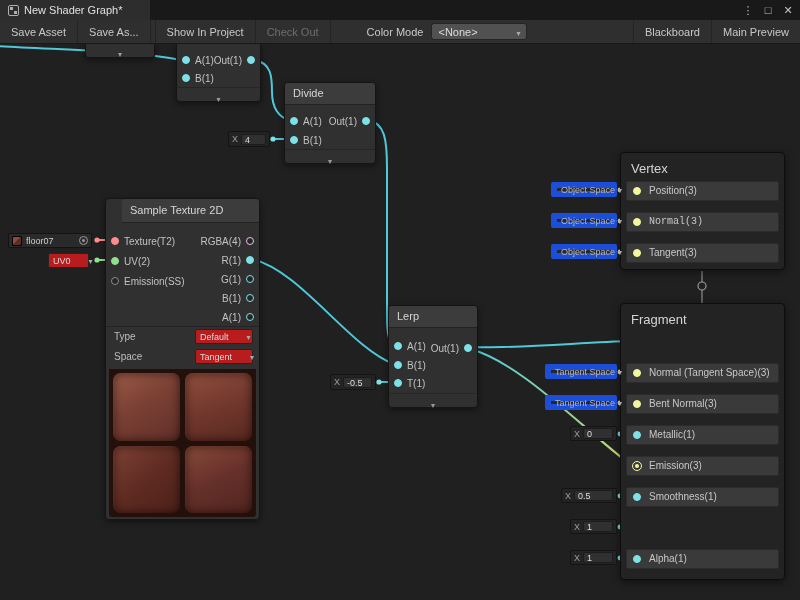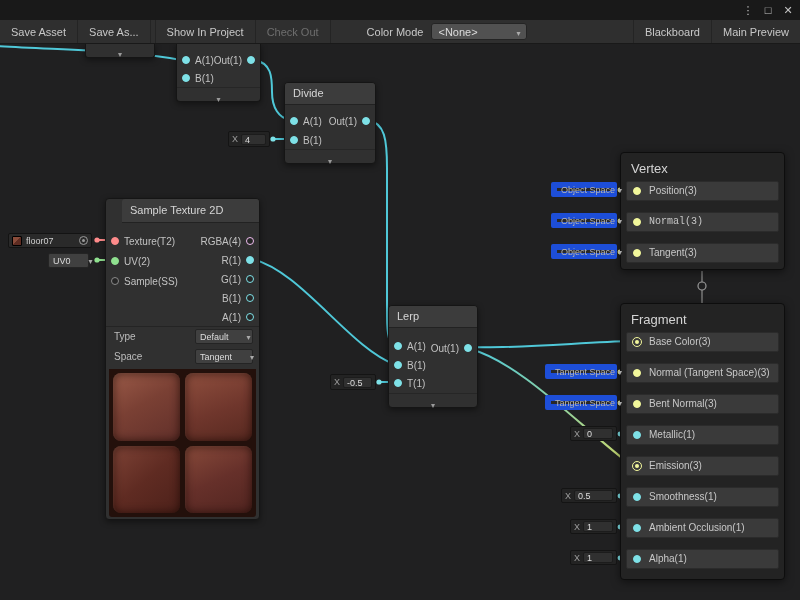--- a/index.html
+++ b/index.html
@@ -51,21 +51,21 @@
   .v3  { --c:var(--port-vec3); }
   .v4  { --c:var(--port-vec4); }
   .tex { --c:var(--port-texture); }
   .ss  { --c:var(--port-sampler); }
   .ptarget { width:10px; height:10px; border-radius:50%; border:1px solid var(--c); position:relative; background:transparent; flex:0 0 auto; }
   .ptarget::after { content:""; position:absolute; left:2px; top:2px; right:2px; bottom:2px; border-radius:50%; background:var(--c); }
   .chevbar { position:absolute; left:0; right:0; bottom:0; height:14px; border-top:1px solid #262626; text-align:center; }
   .chevbar::after { content:"▾"; font-size:8px; color:#9a9a9a; line-height:13px; }
   .nsep { position:absolute; left:0; right:0; height:1px; background:#242424; }
   .nlabel { position:absolute; font-size:10px; color:#bdbdbd; }
-  .mini-dd { position:absolute; background:#404040; border:1px solid #242424; border-radius:2px; font-size:9px; color:#dcdcdc; display:flex; align-items:center; padding:0 4px; gap:18px; z-index:2; }
+  .mini-dd { position:absolute; background:#b91c1c; border:1px solid #242424; border-radius:2px; font-size:9px; color:#dcdcdc; display:flex; align-items:center; padding:0 4px; gap:18px; z-index:2; }
   .mini-dd .caret { margin-left:auto; }
 
   
   .floatfield { position:absolute; display:flex; align-items:center; gap:3px; background:#232323; border:1px solid #141414; border-radius:2px; font-size:9px; color:#9f9f9f; padding:0 3px; z-index:2; }
   .floatfield .val { background:#303030; border:1px solid #1c1c1c; border-radius:2px; padding:0 3px; color:#dddddd; flex:1; height:11px; line-height:10px; overflow:hidden; }
 
   
   .badge { position:absolute; background:#282828; border:6px solid #1d4ed8; border-radius:2px; font-size:9px; color:#b5b5b5; display:flex; align-items:center; padding:0 4px; gap:3px; z-index:2; white-space:nowrap; }
   .badge .caret { margin-left:auto; }
 
@@ -138,20 +138,24 @@
     <circle cx="620" cy="434" r="2.4" fill="var(--port-float)"></circle>
     <circle cx="620" cy="496" r="2.4" fill="var(--port-float)"></circle>
     <circle cx="620" cy="527" r="2.4" fill="var(--port-float)"></circle>
     <circle cx="620" cy="558" r="2.4" fill="var(--port-float)"></circle>
 
     <line x1="702" y1="271" x2="702" y2="303" stroke="#777" stroke-width="1.5"></line>
     <circle cx="702" cy="286" r="4" fill="#202021" stroke="#999" stroke-width="1.2"></circle>
   </svg>
 
   <div id="titlebar">
+    <div id="titletab">
+      <span class="sg-icon"></span>
+      <span id="titletext">New Shader Graph*</span>
+    </div>
     <div id="wincontrols">
       <span class="winbtn">⋮</span>
       <span class="winbtn">□</span>
       <span class="winbtn">✕</span>
     </div>
   </div>
 
   <div id="toolbar">
     <div class="tbtn">Save Asset</div>
     <div class="tbtn">Save As...</div>
@@ -215,21 +219,21 @@
     <div class="prow" style="left:5px; top:34px;">
       <span class="pdot tex filled"></span>
       <span>Texture(T2)</span>
     </div>
     <div class="prow" style="left:5px; top:54px;">
       <span class="pdot v2 filled"></span>
       <span>UV(2)</span>
     </div>
     <div class="prow" style="left:5px; top:74px;">
       <span class="pdot ss"></span>
-      <span>Sample(SS)</span>
+      <span>Emission(SS)</span>
     </div>
     <div class="prow prow-r" style="right:5px; top:34px;">
       <span class="pdot v4"></span>
       <span>RGBA(4)</span>
     </div>
     <div class="prow prow-r" style="right:5px; top:53px;">
       <span class="pdot f filled"></span>
       <span>R(1)</span>
     </div>
     <div class="prow prow-r" style="right:5px; top:72px;">
@@ -322,48 +326,40 @@
     <span>Object Space</span>
       <span class="caret"></span>
   </div>
   <div class="badge" style="left:551px; top:244px; width:66px; height:15px;">
     <span>Object Space</span>
       <span class="caret"></span>
   </div>
 
   <div class="stack" style="left:620px; top:303px; width:165px; height:277px;">
     <div class="stack-title">Fragment</div>
-    <div class="stack-row" style="top:28px;">
-      <span class="ptarget v3"></span>
-      <span>Base Color(3)</span>
-    </div>
     <div class="stack-row" style="top:59px;">
       <span class="pdot v3 filled"></span>
       <span>Normal (Tangent Space)(3)</span>
     </div>
     <div class="stack-row" style="top:90px;">
       <span class="pdot v3 filled"></span>
       <span>Bent Normal(3)</span>
     </div>
     <div class="stack-row" style="top:121px;">
       <span class="pdot f filled"></span>
       <span>Metallic(1)</span>
     </div>
     <div class="stack-row" style="top:152px;">
       <span class="ptarget v3"></span>
       <span>Emission(3)</span>
     </div>
     <div class="stack-row" style="top:183px;">
       <span class="pdot f filled"></span>
       <span>Smoothness(1)</span>
     </div>
-    <div class="stack-row" style="top:214px;">
-      <span class="pdot f filled"></span>
-      <span>Ambient Occlusion(1)</span>
-    </div>
     <div class="stack-row" style="top:245px;">
       <span class="pdot f filled"></span>
       <span>Alpha(1)</span>
     </div>
   </div>
   <div class="badge" style="left:545px; top:364px; width:72px; height:15px;">
     <span>Tangent Space</span>
       <span class="caret"></span>
   </div>
   <div class="badge" style="left:545px; top:395px; width:72px; height:15px;">

